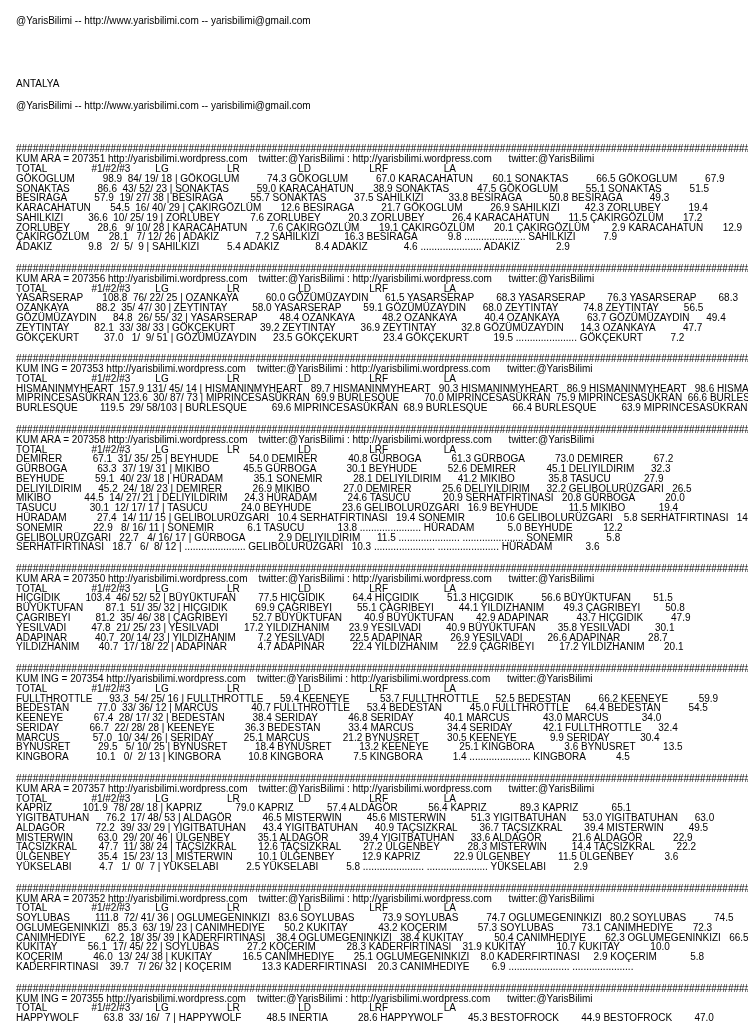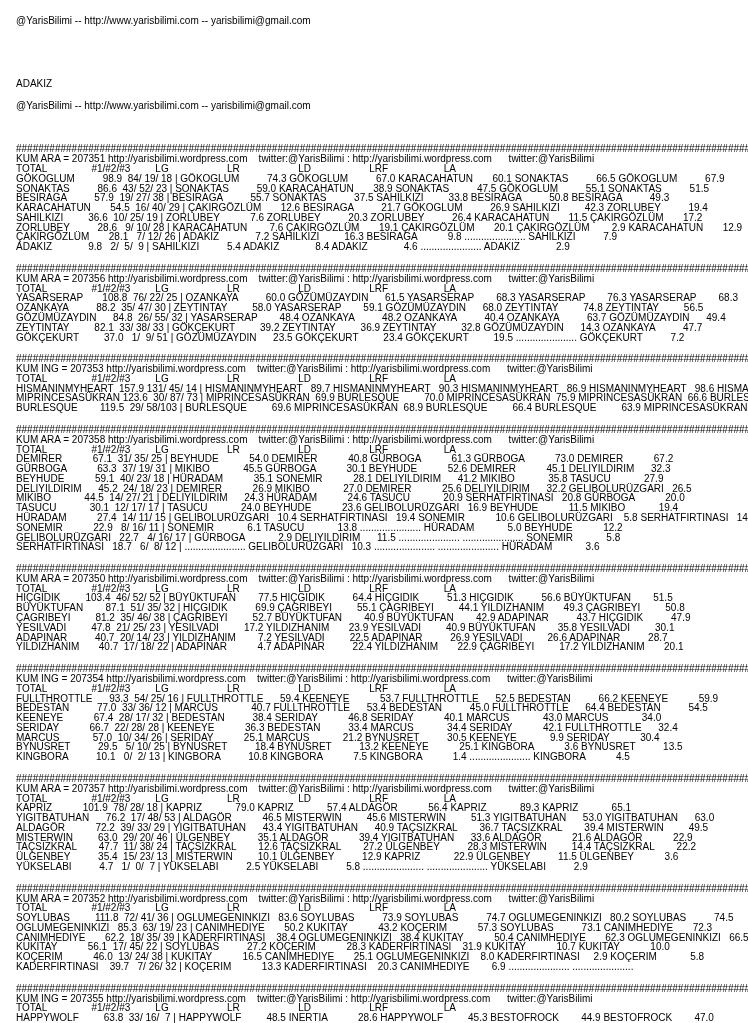--- a/index.html
+++ b/index.html
@@ -15,21 +15,21 @@
   }
   .blank1{height:9.78px;}
   .blank3{height:29.34px;}
 </style>
 </head>
 <body>
 
 <div id="doc">
   <pre>@YarisBilimi -- http://www.yarisbilimi.com -- yarisbilimi@gmail.com</pre>
   <div class="blank3"></div>
-  <pre>ADAKIZ</pre>
+  <pre>ANTALYA</pre>
   <pre>@YarisBilimi -- http://www.yarisbilimi.com -- yarisbilimi@gmail.com</pre>
   <div class="blank1"></div>
   <div id="blocks">
       <pre>#######################################################################################################################################################
 KUM ARA = 207351 http://yarisbilimi.wordpress.com    twitter:@YarisBilimi : http://yarisbilimi.wordpress.com      twitter:@YarisBilimi
 TOTAL                #1/#2/#3         LG                     LR                     LD                     LRF                    LA
 GÖKOGLUM          98.9  84/ 19/ 18 | GÖKOGLUM          74.3 GÖKOGLUM          67.0 KARACAHATUN       60.1 SONAKTAS          66.5 GÖKOGLUM          67.9
 SONAKTAS          86.6  43/ 52/ 23 | SONAKTAS          59.0 KARACAHATUN       38.9 SONAKTAS          47.5 GÖKOGLUM          55.1 SONAKTAS          51.5
 BESIRAGA          57.9  19/ 27/ 38 | BESIRAGA          55.7 SONAKTAS          37.5 SAHILKIZI         33.8 BESIRAGA          50.8 BESIRAGA          49.3
 KARACAHATUN       54.5  16/ 40/ 29 | ÇAKIRGÖZLÜM       12.6 BESIRAGA          21.7 GÖKOGLUM          26.9 SAHILKIZI         42.3 ZORLUBEY          19.4

